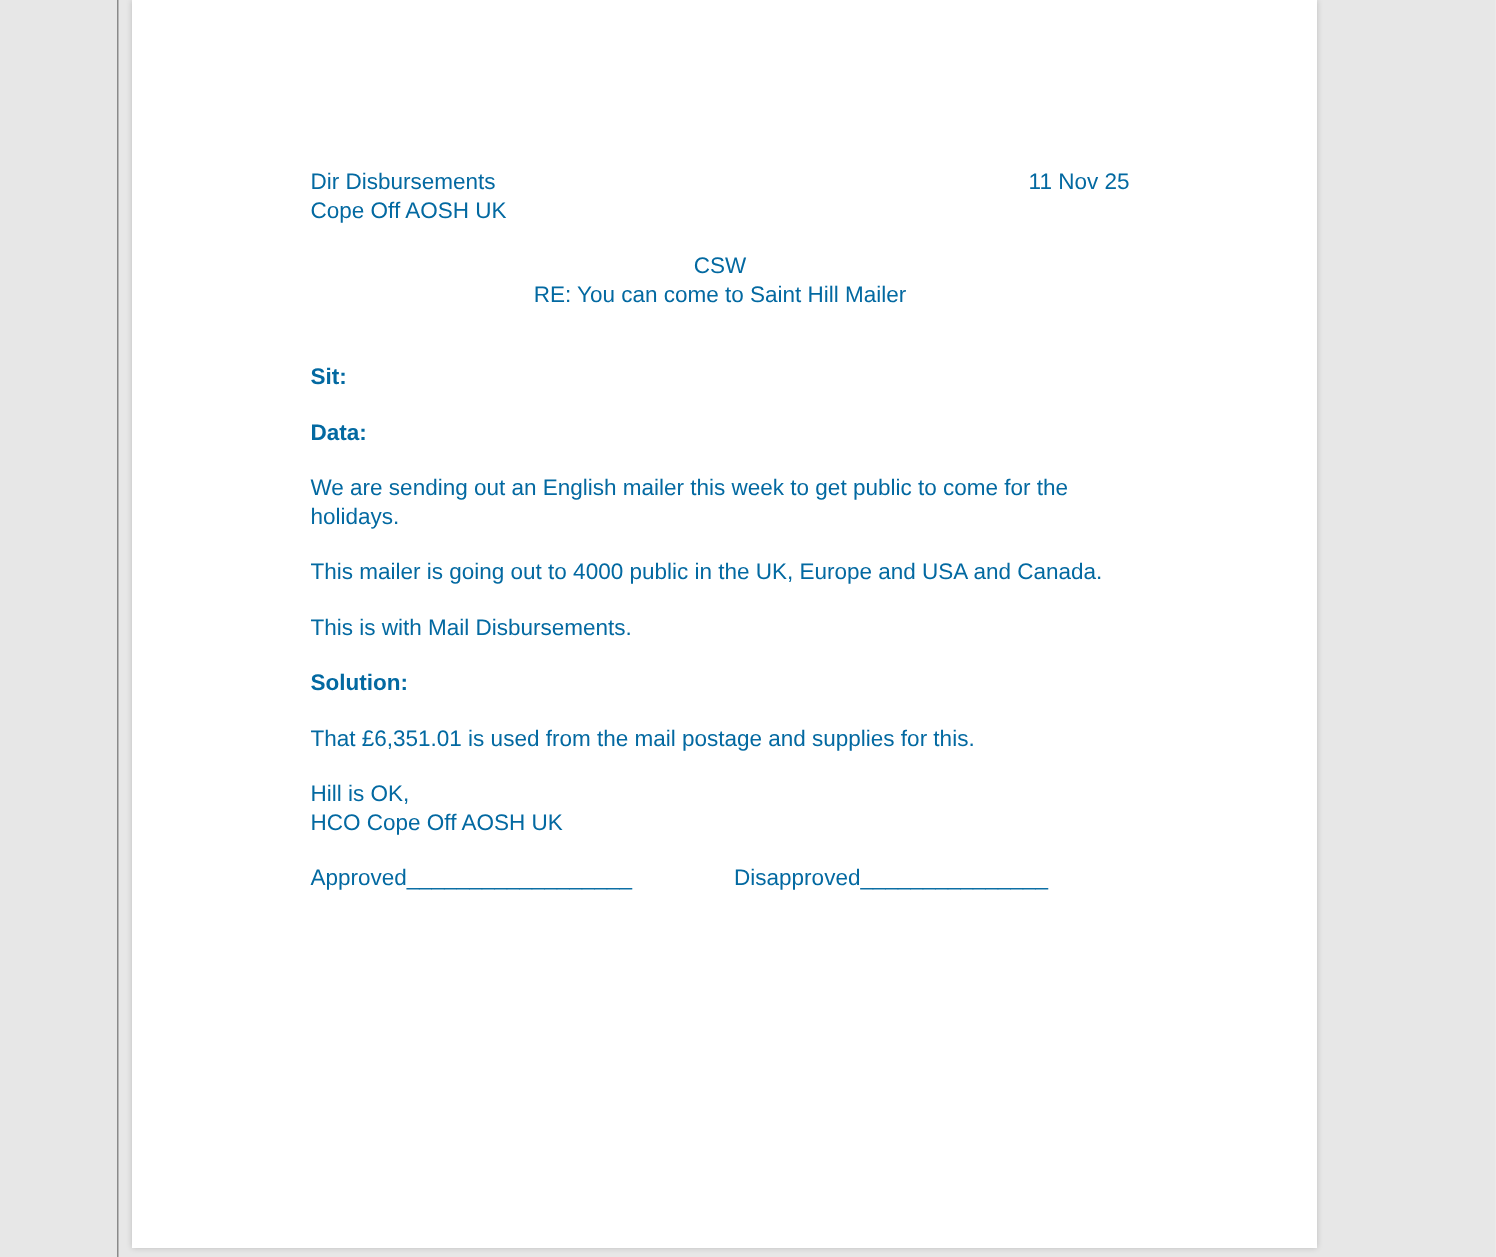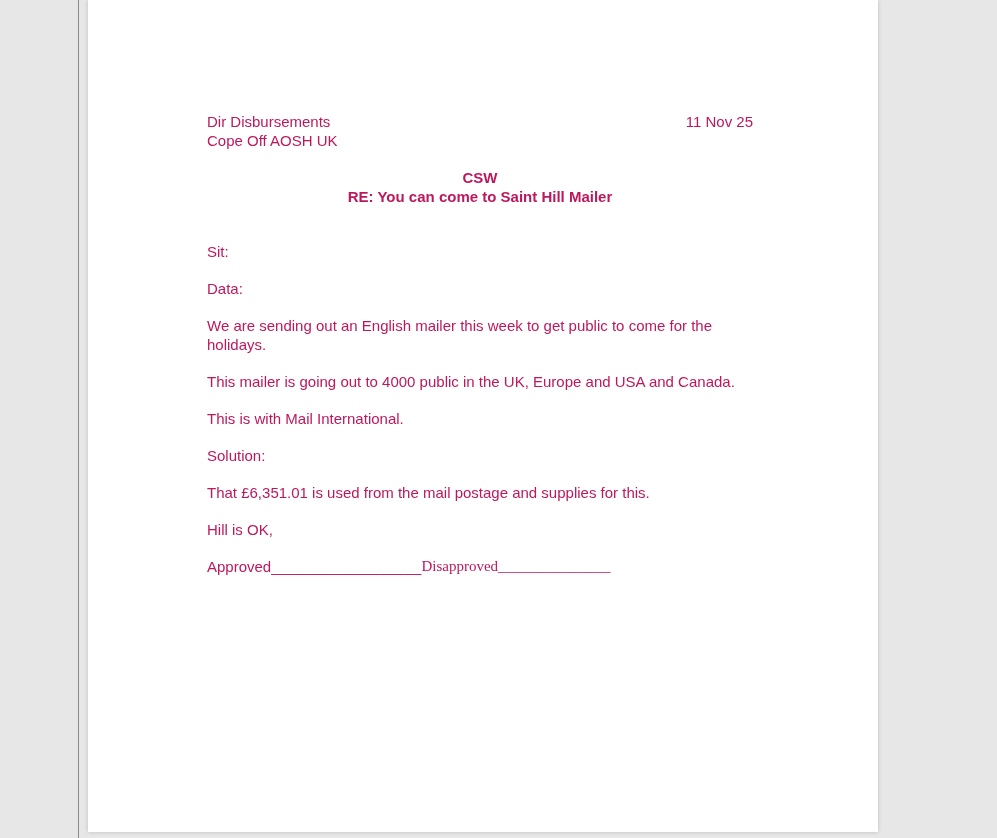--- a/index.html
+++ b/index.html
@@ -38,52 +38,52 @@
     box-shadow: 0 0 4px rgba(0,0,0,0.18);
   }
 
   .doc-content {
     position: absolute;
     left: 119px;
     top: 112px;
     width: 546px;
     font-size: 15px;
     line-height: 19px;
-    color: #be185d;
+    color: #0369a1;
   }
 
   .memo-header {
     display: flex;
     justify-content: space-between;
     align-items: flex-start;
     margin-bottom: 18px;
   }
 
   .memo-title {
     text-align: center;
-    font-weight: bold;
+    font-weight: normal;
     margin-bottom: 36px;
   }
 
   .block {
     margin-bottom: 18px;
   }
 
   .block.heading {
-    font-weight: normal;
+    font-weight: bold;
   }
 
   .sig-row {
     display: flex;
     align-items: flex-start;
     white-space: nowrap;
   }
 
   .sig-group.disapproved {
-    font-family: Liberation Serif, serif;
+    margin-left: 68px;
   }
 </style>
 </head>
 <body>
 
 <div class="workspace">
 
   <div class="left-rule"></div>
 
   <div class="doc-page">
@@ -100,27 +100,28 @@
       <div class="memo-title">
         <div>CSW</div>
         <div>RE: You can come to Saint Hill Mailer</div>
       </div>
 
       <div class="block heading">Sit:</div>
       <div class="block heading">Data:</div>
 
       <div class="block">We are sending out an English mailer this week to get public to come for the holidays.</div>
       <div class="block">This mailer is going out to 4000 public in the UK, Europe and USA and Canada.</div>
-      <div class="block">This is with Mail International.</div>
+      <div class="block">This is with Mail Disbursements.</div>
 
       <div class="block heading">Solution:</div>
       <div class="block">That £6,351.01 is used from the mail postage and supplies for this.</div>
 
       <div class="block">
         <div>Hill is OK,</div>
+        <div>HCO Cope Off AOSH UK</div>
       </div>
 
       <div class="sig-row">
         <div class="sig-group">
           <span>Approved</span><span>__________________</span>
         </div>
         <div class="sig-group disapproved">
           <span>Disapproved</span><span>_______________</span>
         </div>
       </div>

